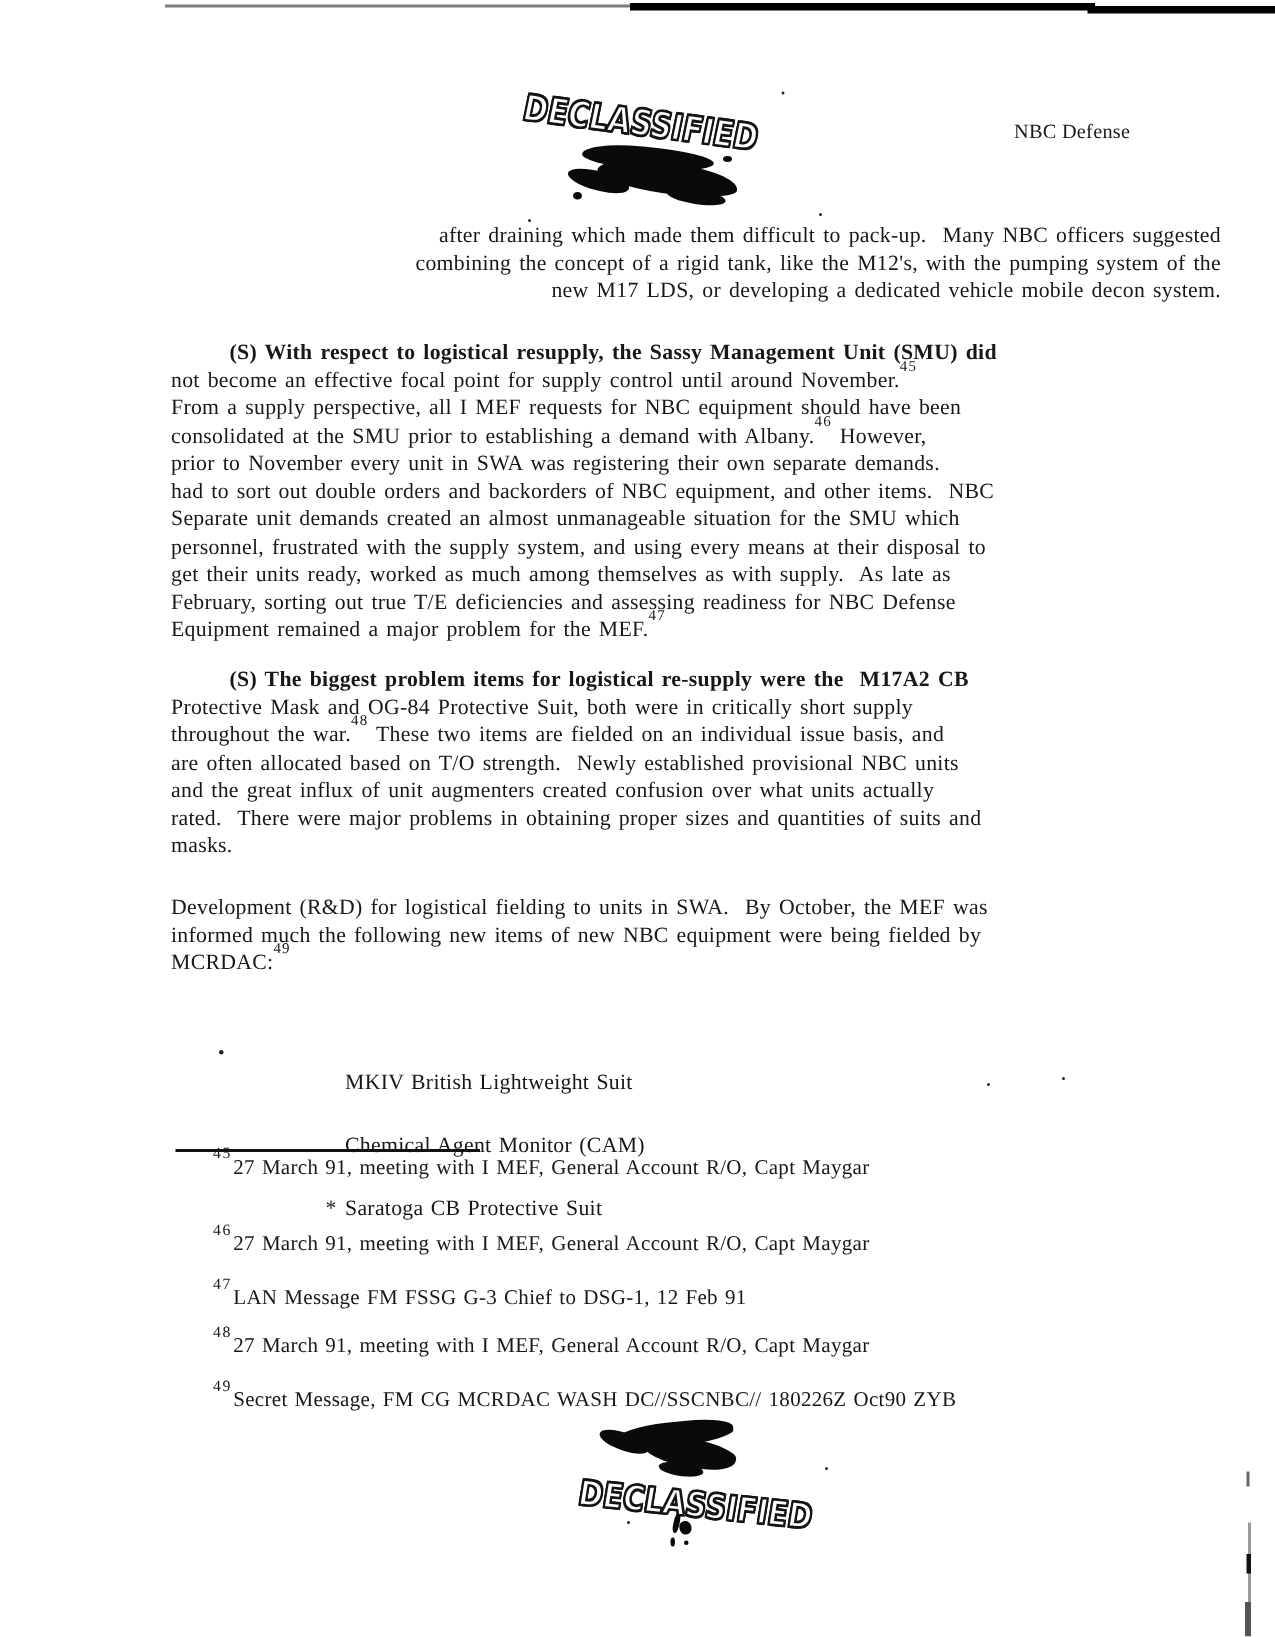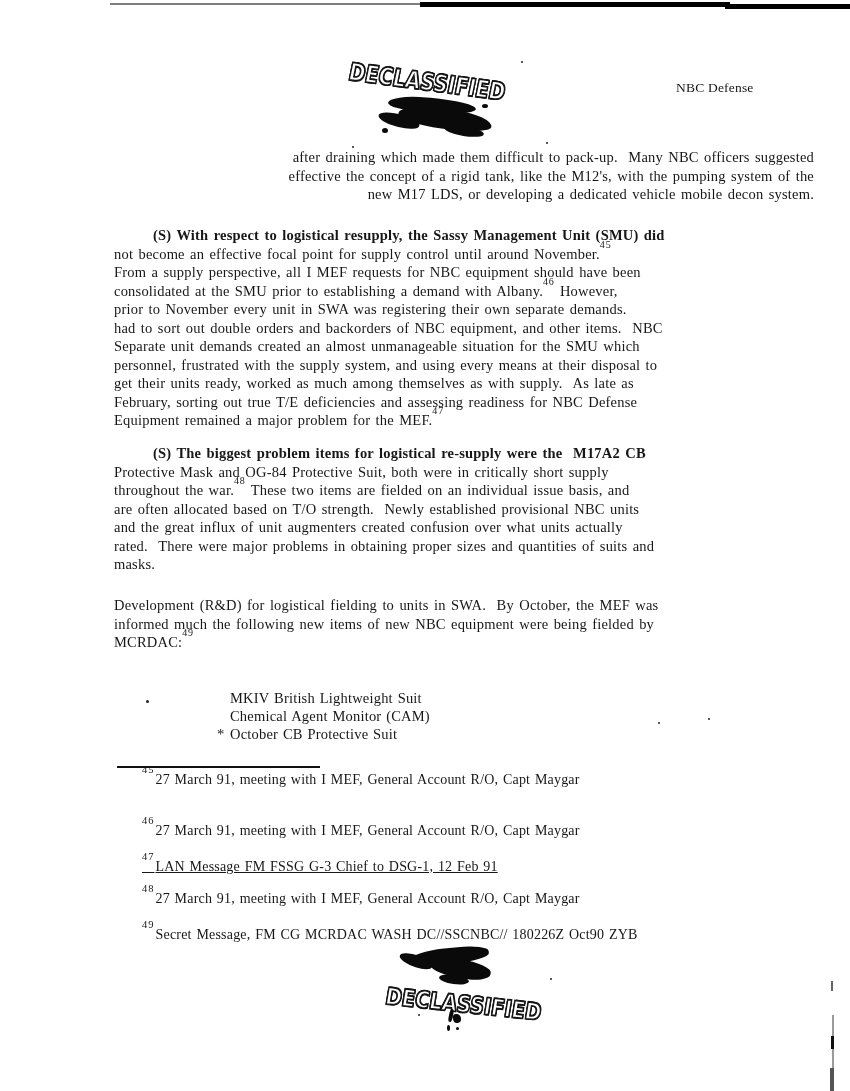--- a/index.html
+++ b/index.html
@@ -24,21 +24,21 @@
   .stamp-top{left:352px;top:58px;font-size:24px;transform:rotate(7.5deg) scaleX(0.82) skewX(-5deg);transform-origin:left top;}
   .stamp-bottom{left:388px;top:983px;font-size:23px;transform:rotate(6deg) scaleX(0.85) skewX(-4deg);transform-origin:left top;}
   .blob{position:absolute;}
   .blob > div{position:absolute;background:#0a0a0a;}
   
   .fn-rule{position:absolute;left:117px;top:766px;width:203px;height:2px;background:#111;}
   .footnote{position:absolute;left:142px;white-space:pre;font-size:14px;line-height:18px;letter-spacing:0.2px;word-spacing:1px;}
   .footnote sup{font-size:10.5px;position:relative;top:-5px;letter-spacing:1px;margin-right:1px;}
   
   .eqlist{position:absolute;left:217px;top:689px;}
-  .eqlist .row{white-space:pre;font-size:14.5px;line-height:18px;height:18px;letter-spacing:0.2px;word-spacing:1px;}
+  .eqlist .row{white-space:pre;font-size:14.5px;line-height:18px;height:18px;letter-spacing:0.2px;word-spacing:1px;margin-top:24px;}
   .eqlist .bullet{display:inline-block;width:13px;}
   
   .art{position:absolute;background:#000;}
   .speck{position:absolute;background:#222;border-radius:50%;}
 </style>
 </head>
 <body>
 
 <div class="page">
 
@@ -55,21 +55,21 @@
     <div style="left:66px;top:32px;width:40px;height:10px;border-radius:50%;transform:rotate(9deg);"></div>
     <div style="left:4px;top:34px;width:6px;height:5px;border-radius:50%;"></div>
     <div style="left:104px;top:10px;width:6px;height:4px;border-radius:50%;"></div>
   </div>
 
   <div class="hdr-label">NBC Defense</div>
 
   <div id="body-text">
       <div class="para" style="top: 148px; text-align: right;">
         <div class="line">after draining which made them difficult to pack-up.  Many NBC officers suggested</div>
-        <div class="line">effective the concept of a rigid tank, like the M12's, with the pumping system of the</div>
+        <div class="line">combining the concept of a rigid tank, like the M12's, with the pumping system of the</div>
         <div class="line">new M17 LDS, or developing a dedicated vehicle mobile decon system.</div>
       </div>
       <div class="para" style="top: 226px;">
         <div class="line ind">(S) With respect to logistical resupply, the Sassy Management Unit (SMU) did</div>
         <div class="line">not become an effective focal point for supply control until around November.<sup>45</sup></div>
         <div class="line">From a supply perspective, all I MEF requests for NBC equipment should have been</div>
         <div class="line">consolidated at the SMU prior to establishing a demand with Albany.<sup>46</sup> However,</div>
         <div class="line">prior to November every unit in SWA was registering their own separate demands.</div>
         <div class="line">had to sort out double orders and backorders of NBC equipment, and other items.  NBC</div>
         <div class="line">Separate unit demands created an almost unmanageable situation for the SMU which</div>
@@ -90,29 +90,29 @@
       <div class="para" style="top: 596px;">
         <div class="line">Development (R&amp;D) for logistical fielding to units in SWA.  By October, the MEF was</div>
         <div class="line">informed much the following new items of new NBC equipment were being fielded by</div>
         <div class="line">MCRDAC:<sup>49</sup></div>
       </div>
     </div>
 
   <div class="eqlist" id="equipment-list">
       <div class="row"><span class="bullet"></span><span>MKIV British Lightweight Suit</span></div>
       <div class="row"><span class="bullet"></span><span>Chemical Agent Monitor (CAM)</span></div>
-      <div class="row"><span class="bullet">*</span><span>October CB Protective Suit</span></div>
+      <div class="row"><span class="bullet">*</span><span>Saratoga CB Protective Suit</span></div>
     </div>
 
   <div class="fn-rule"></div>
 
   <div id="footnotes">
       <div class="footnote" style="top: 766px;"><sup>45</sup><span>27 March 91, meeting with I MEF, General Account R/O, Capt Maygar</span></div>
       <div class="footnote" style="top: 817px;"><sup>46</sup><span>27 March 91, meeting with I MEF, General Account R/O, Capt Maygar</span></div>
-      <div class="footnote" style="top: 853px; text-decoration: underline;"><sup>47</sup><span>LAN Message FM FSSG G-3 Chief to DSG-1, 12 Feb 91</span></div>
+      <div class="footnote" style="top: 853px;"><sup>47</sup><span>LAN Message FM FSSG G-3 Chief to DSG-1, 12 Feb 91</span></div>
       <div class="footnote" style="top: 885px;"><sup>48</sup><span>27 March 91, meeting with I MEF, General Account R/O, Capt Maygar</span></div>
       <div class="footnote" style="top: 921px;"><sup>49</sup><span>Secret Message, FM CG MCRDAC WASH DC//SSCNBC// 180226Z Oct90 ZYB</span></div>
     </div>
 
   <div class="blob" style="left:399px;top:945px;width:100px;height:45px;">
     <div style="left:12px;top:3px;width:78px;height:16px;border-radius:50% 45% 55% 50%/55% 50% 50% 60%;transform:rotate(-6deg);"></div>
     <div style="left:30px;top:14px;width:62px;height:19px;border-radius:45% 55% 50% 50%/60% 45% 55% 50%;transform:rotate(11deg);"></div>
     <div style="left:0px;top:10px;width:34px;height:12px;border-radius:60% 40% 50% 60%/50% 60% 45% 55%;transform:rotate(18deg);"></div>
     <div style="left:40px;top:30px;width:30px;height:9px;border-radius:50%;transform:rotate(8deg);"></div>
   </div>

